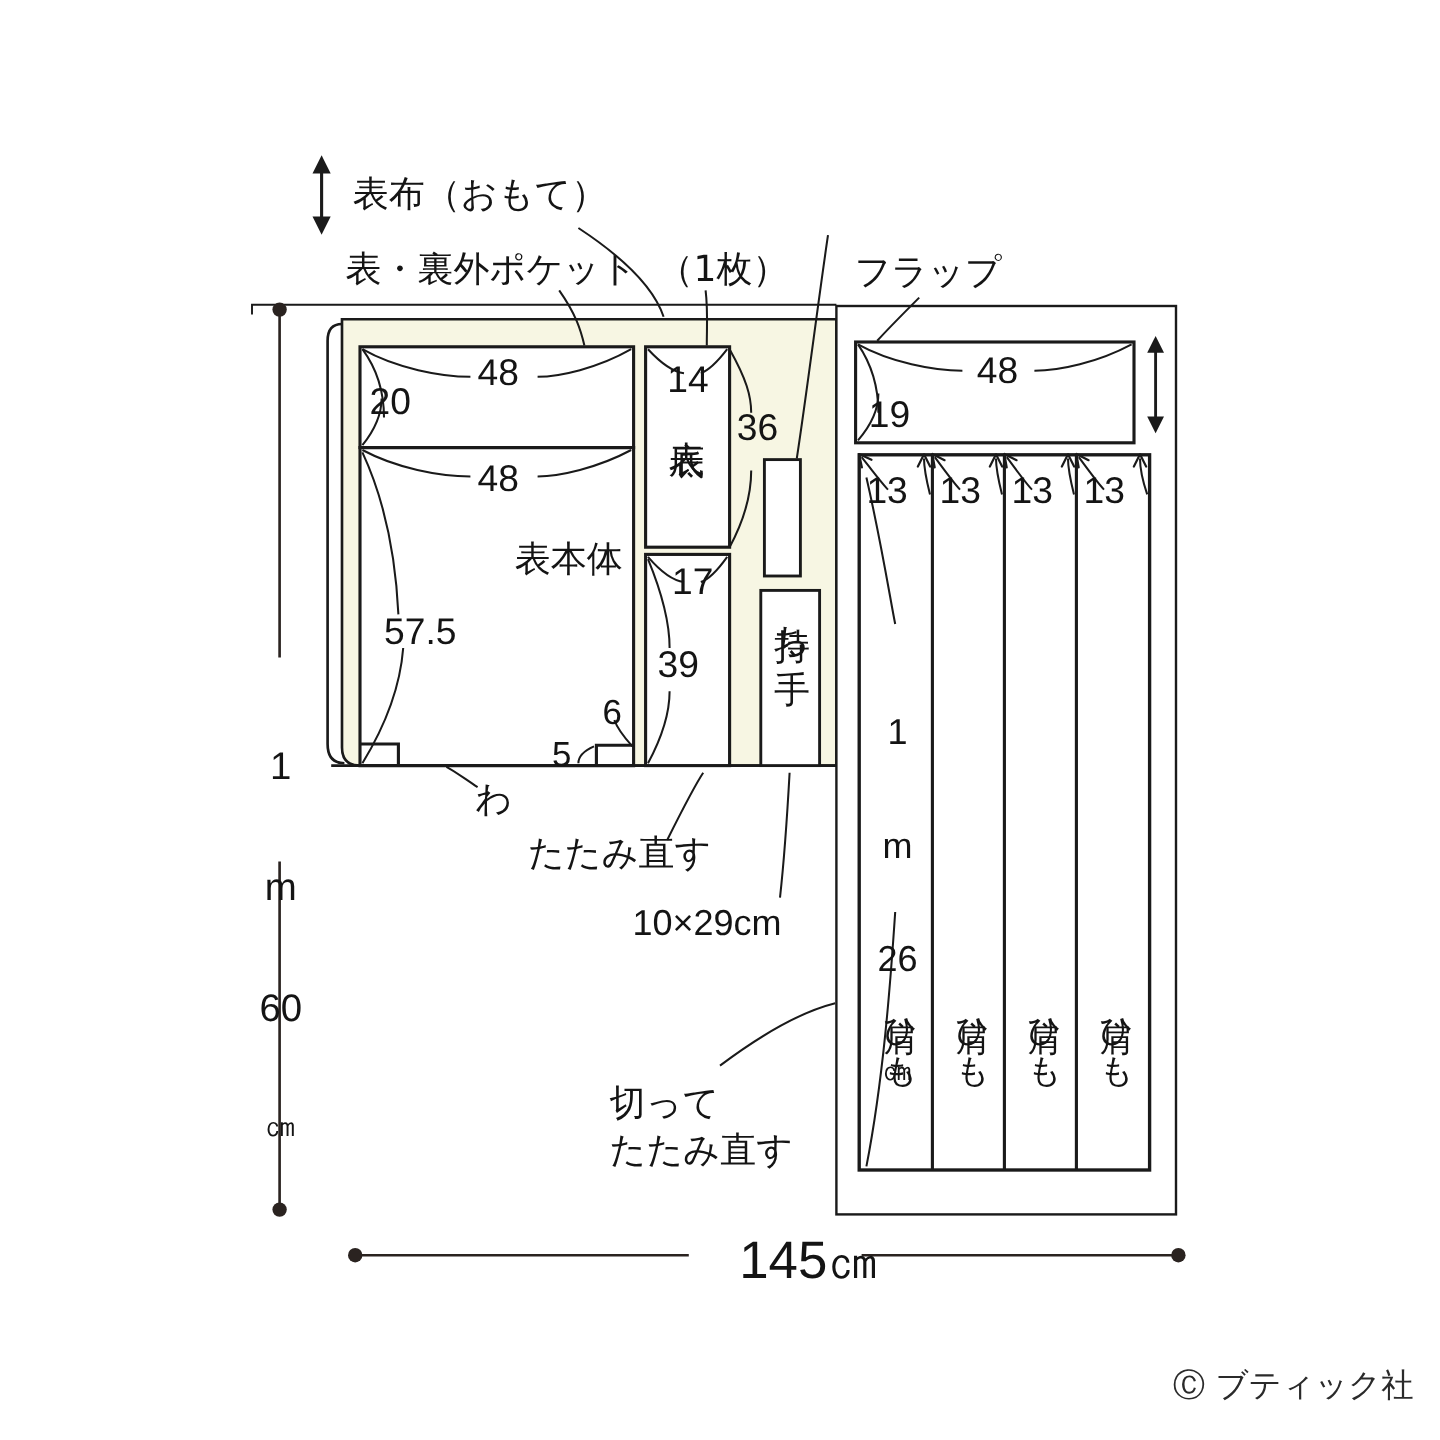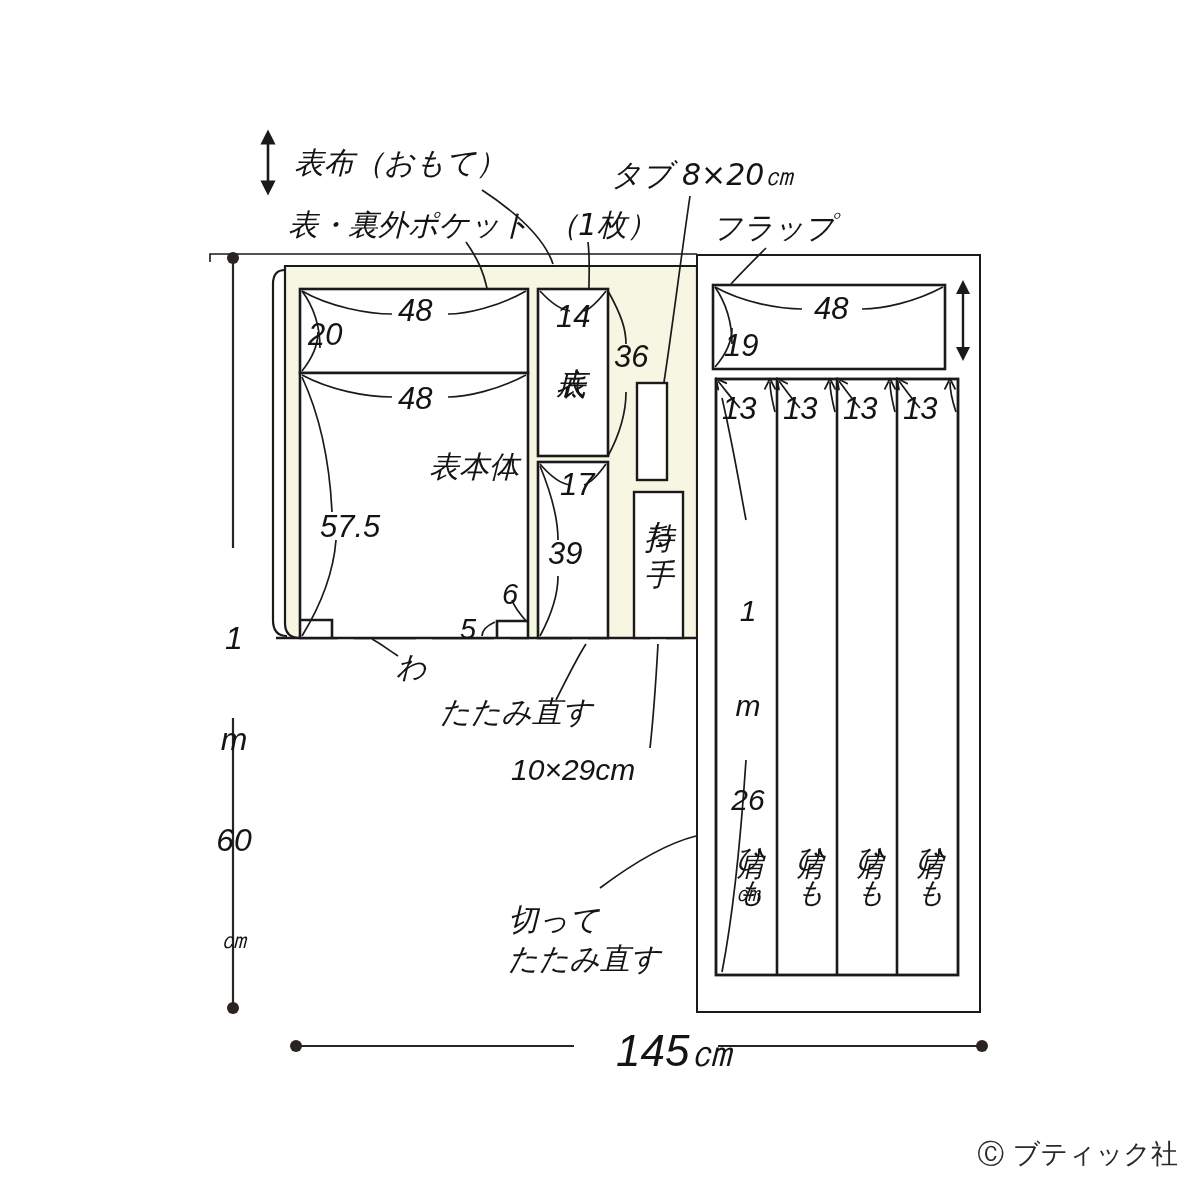--- a/index.html
+++ b/index.html
@@ -15,21 +15,20 @@
     overflow: hidden;
   }
   #stage { position: absolute; inset: 0; }
   svg.diagram { position: absolute; left: 0; top: 0; width: 1200px; height: 1200px; }
 
   .txt {
     position: absolute;
     white-space: pre;
     line-height: 1.12;
     color: #141414;
-    font-style: italic;
   }
   .jp { font-family: "DejaVu Sans", sans-serif; }
   .num { font-family: "Liberation Sans", sans-serif; }
 
   .label-lg { font-size: 30px; letter-spacing: 0px; }
   .label-md { font-size: 28px; }
   .dim { font-size: 31px; }
   .dim-sm { font-size: 29px; }
   .vert {
     writing-mode: vertical-rl;
@@ -215,21 +214,20 @@
       <path d="M746,760 C742,820 736,900 722,972"></path>
     </g>
   </svg>
 
   <div class="txt jp label-lg" style="left:294px; top:146px;">表布（おもて）</div>
 
   <div class="txt jp label-lg" style="left:288px; top:208px;">表・裏外ポケット</div>
 
   <div class="txt jp label-lg" style="left:548px; top:208px;">（1枚）</div>
 
-  <div class="txt jp label-lg" style="left:611px; top:158px;">タブ 8×20㎝</div>
 
   <div class="txt jp label-lg" style="left:712px; top:211px;">フラップ</div>
 
   <div class="txt num dim" style="left:398px; top:294px;">48</div>
   <div class="txt num dim" style="left:308px; top:318px;">20</div>
 
   <div class="txt num dim" style="left:398px; top:382px;">48</div>
   <div class="txt num dim" style="left:320px; top:510px;">57.5</div>
   <div class="txt jp label-lg" style="left:381px; top:450px;margin-left:48px;">表本体</div>
 
@@ -241,21 +239,21 @@
   <div class="txt num dim" style="left:548px; top:537px;">39</div>
 
   <div class="txt jp label-lg vert" style="left:644px; top:500px; height:130px;">持ち手</div>
 
   <div class="txt num dim-sm" style="left:460px; top:613px;">5</div>
   <div class="txt num dim-sm" style="left:502px; top:578px;">6</div>
 
   <div class="txt jp label-lg" style="left:396px; top:650px;">わ</div>
 
   <div class="txt jp label-lg" style="left:440px; top:695px;">たたみ直す</div>
-  <div class="txt num label-lg" style="left:511px; top:753px;text-align:center;">10×29cm</div>
+  <div class="txt num label-lg" style="left:527px; top:753px;text-align:center;">10×29cm</div>
 
   <div class="txt jp label-lg" style="left:508px; top:903px;">切って</div>
   <div class="txt jp label-lg" style="left:508px; top:942px;">たたみ直す</div>
 
   <div class="txt num dim" style="left:724px; top:313px;margin-top:16px;">19</div>
   <div class="txt num dim" style="left:814px; top:292px;">48</div>
 
   <div class="txt num dim" style="left:722px; top:392px;">13</div>
   <div class="txt num dim" style="left:783px; top:392px;">13</div>
   <div class="txt num dim" style="left:843px; top:392px;">13</div>

